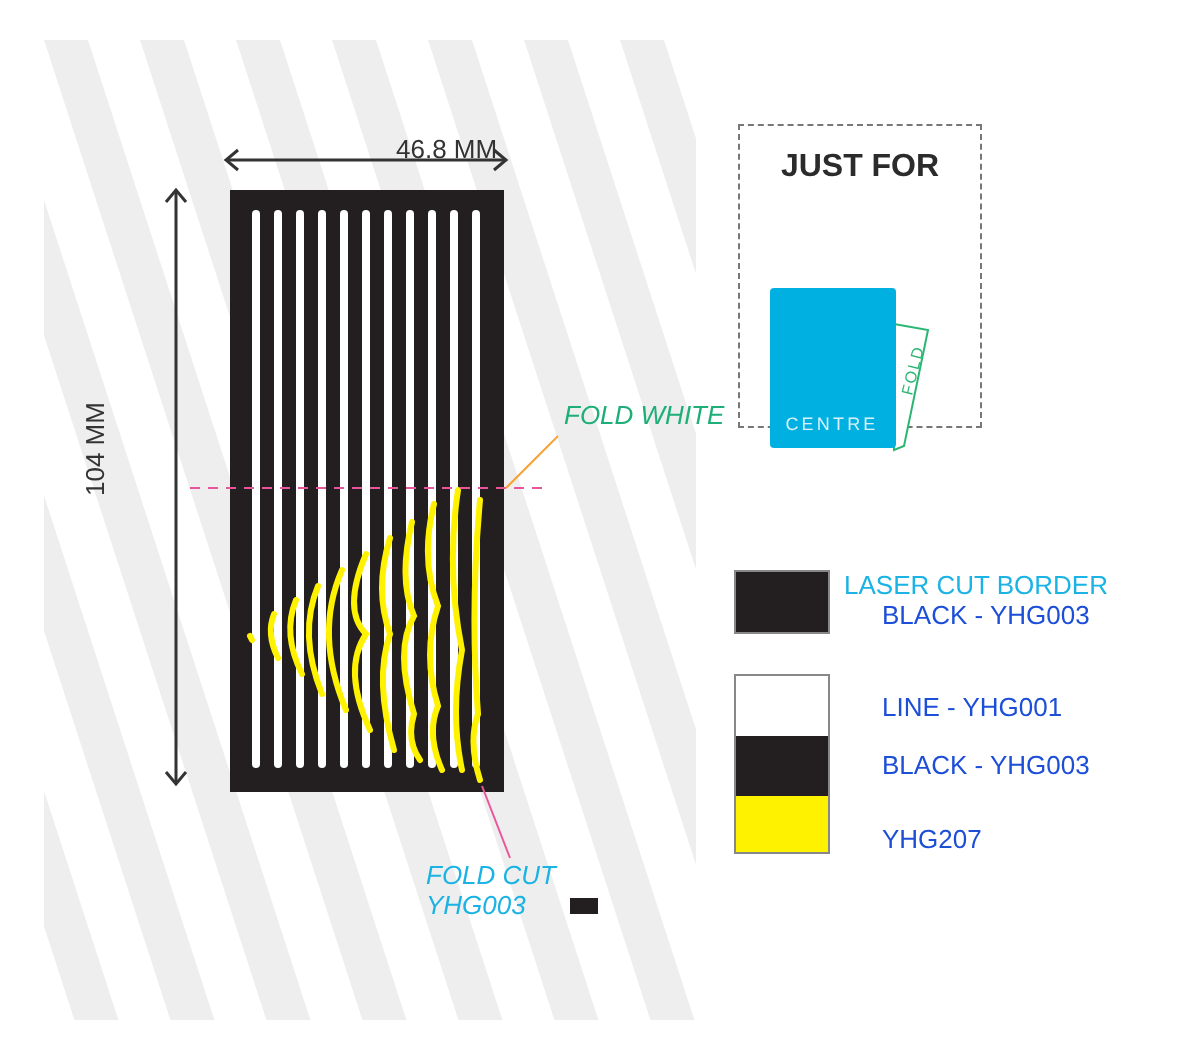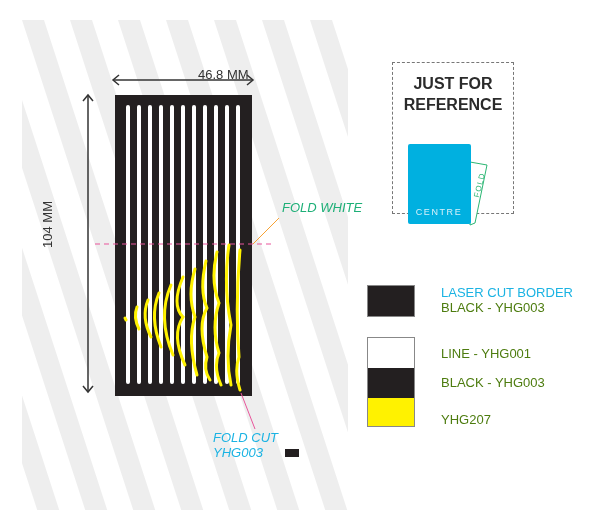--- a/index.html
+++ b/index.html
@@ -1,25 +1,25 @@
 <!DOCTYPE html>
 <html><head>
 <meta charset="utf-8">
 <style>
   html,body{margin:0;padding:0;background:#fff;}
   body{width:600px;height:528px;position:relative;overflow:hidden;font-family:"Liberation Sans",sans-serif;}
   .abs{position:absolute;}
   #stripes{position:absolute;left:22px;top:20px;width:326px;height:490px;overflow:hidden;}
   #stripes svg{display:block;}
   .dim-label{position:absolute;font-size:13px;color:#333;}
-  .ref-box{position:absolute;left:392px;top:62px;width:122px;height:152px;border:1px dashed #777;box-sizing:border-box;}
+  .ref-box{position:absolute;left:369px;top:62px;width:122px;height:152px;border:1px dashed #777;box-sizing:border-box;}
   .ref-title{position:absolute;left:0;width:100%;text-align:center;font-weight:bold;font-size:16px;line-height:20px;color:#2b2b2b;}
   .legend-swatch{position:absolute;left:367px;width:48px;box-sizing:border-box;}
-  .legend-text{position:absolute;left:441px;font-size:13px;color:#4d7c0f;}
-  .legend-title{position:absolute;left:441px;font-size:13px;}
+  .legend-text{position:absolute;left:441px;font-size:13px;color:#1d4ed8;}
+  .legend-title{position:absolute;left:422px;font-size:13px;}
   .callout{position:absolute;font-style:italic;font-size:13px;}
 </style>
 </head>
 <body>
 
 <div id="stripes">
   <svg width="326" height="490" viewBox="0 0 326 490">
     <defs>
       <pattern id="diag" patternUnits="userSpaceOnUse" width="48" height="490" patternTransform="skewX(18)">
         <rect x="0" y="0" width="22" height="490" fill="#eeeeee"></rect>
@@ -85,21 +85,20 @@
 <div class="callout" style="left:213px;top:430px;color:#1bb3e3;line-height:15px;">
   <div>FOLD CUT</div>
   <div style="display:flex;align-items:center;gap:22px;">
     <span>YHG003</span>
     <span style="display:inline-block;width:14px;height:8px;background:#231f20;"></span>
   </div>
 </div>
 
 <div class="ref-box">
   <div class="ref-title" style="top:11px;">JUST FOR</div>
-  <div class="ref-title" style="top:32px;">REFERENCE</div>
   <svg class="abs" style="left:14px;top:80px;" width="100" height="90">
     <polygon points="63,19 80,22 68,80 63,82" fill="#fff" stroke="#2bb673" stroke-width="1"></polygon>
     <text x="72" y="55" font-size="8" fill="#2bb673" font-family="Liberation Sans, sans-serif" letter-spacing="1" transform="rotate(-76 72 55)">FOLD</text>
     <rect x="1" y="1" width="63" height="80" rx="2" fill="#00b0e0"></rect>
     <text x="32" y="72" font-size="9" fill="#d8f1fa" text-anchor="middle" font-family="Liberation Sans, sans-serif" letter-spacing="1.6">CENTRE</text>
   </svg>
 </div>
 
 <div class="legend-swatch" style="top:285px;height:32px;background:#231f20;border:1px solid #888;"></div>
 <div class="legend-title" style="top:285px;color:#1bb3e3;">LASER CUT BORDER</div>

